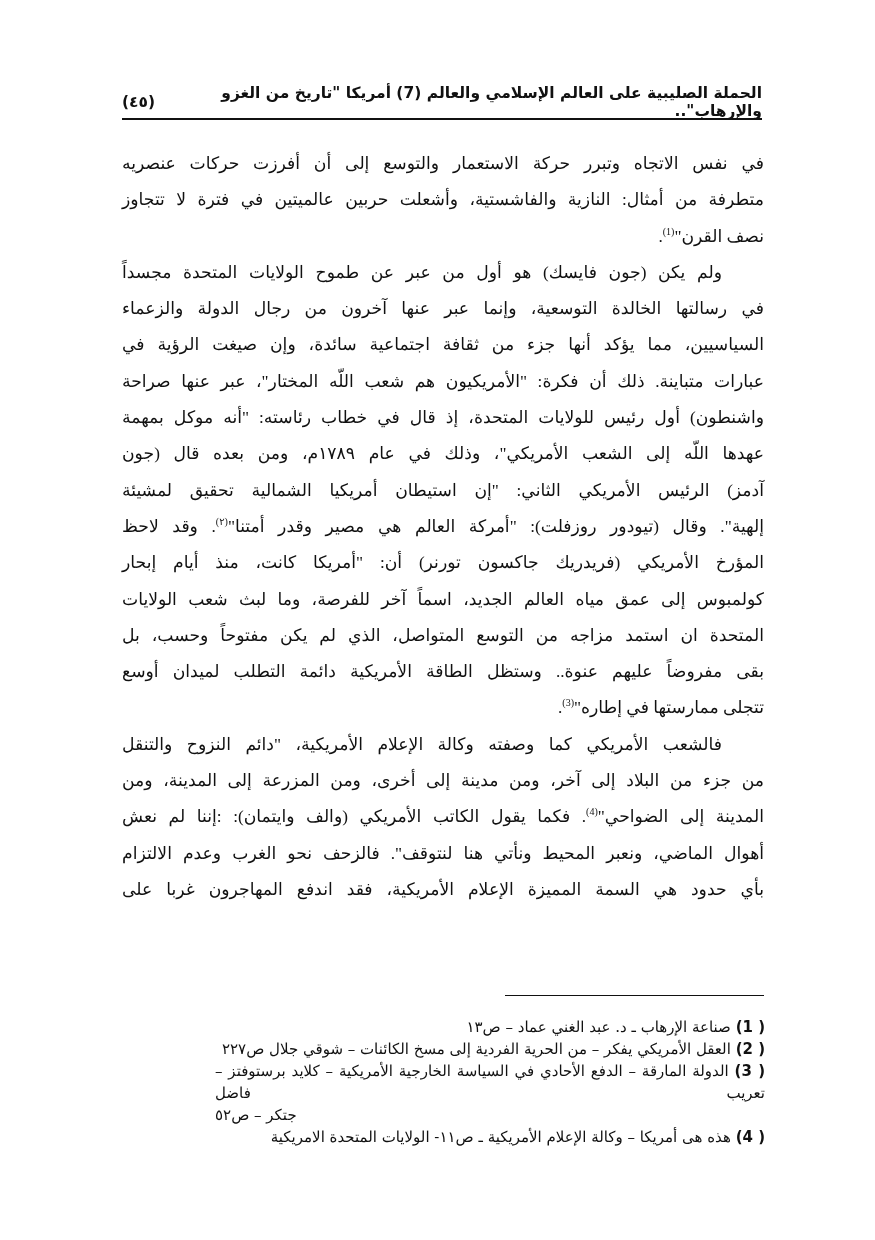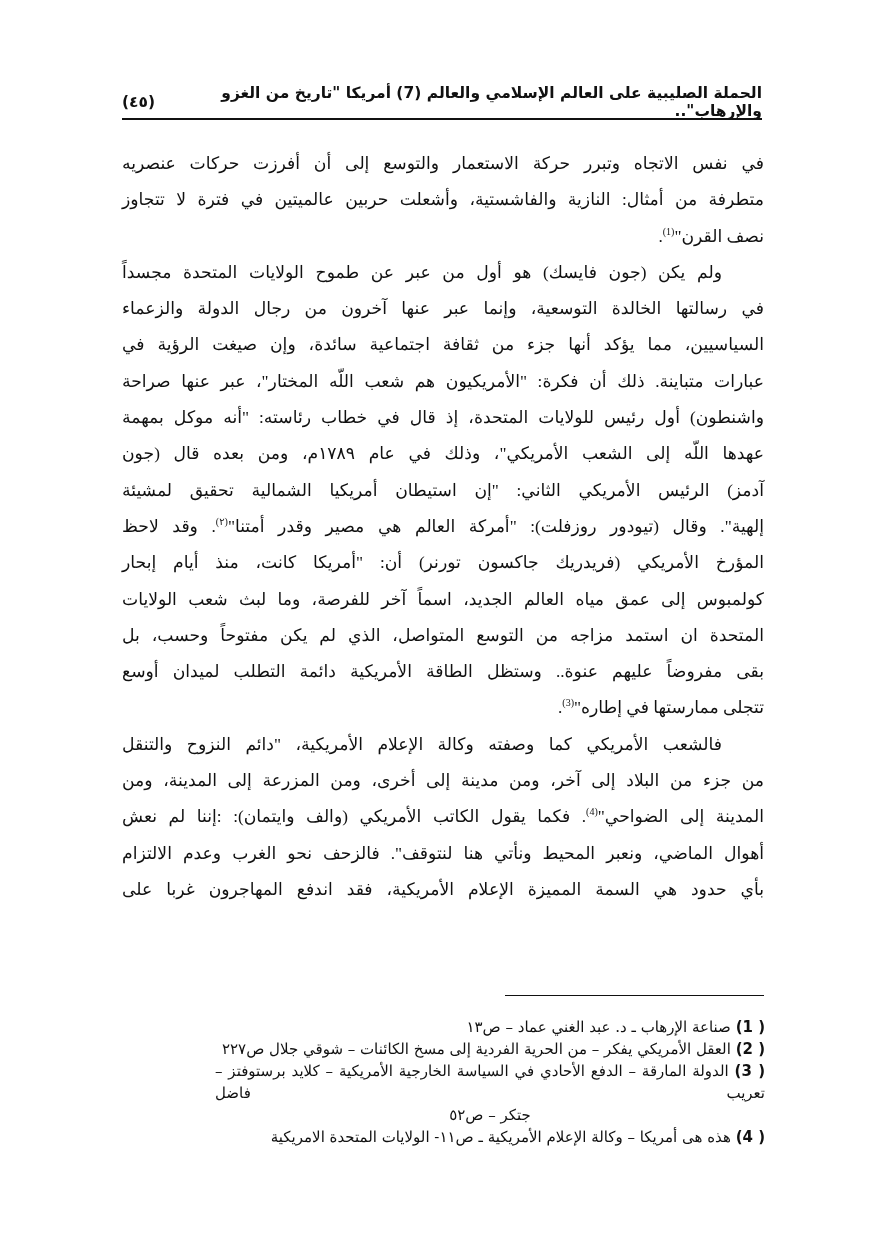--- a/index.html
+++ b/index.html
@@ -19,21 +19,21 @@
     .body-text .line { display: block; text-align: justify; text-align-last: justify; }
     .body-text .line.last { text-align-last: right; }
     sup.fn { font-size: 10px; vertical-align: super; line-height: 0; }
     .fn-rule { position: absolute; left: 505px; top: 995px; width: 259px; height: 1px; background: #111; }
     .footnotes {
       position: absolute; left: 215px; top: 1007px; width: 550px;
       direction: rtl; font-family: "DejaVu Serif", serif; font-size: 15px; line-height: 22px; margin-top: 9px;
     }
     .footnotes .fn-item { display: block; text-align: right; }
     .footnotes .fn-item.wide { text-align: justify; text-align-last: justify; }
-    .footnotes .fn-cont { display: block; text-align: center; padding-right: 0; }
+    .footnotes .fn-cont { display: block; text-align: left; padding-right: 0; }
     .fn-mark { font-weight: bold; font-family: "DejaVu Sans", sans-serif; }
   </style>
 </head>
 <body>
 
 <div class="page">
 
   <div class="header">
     <span>الحملة الصليبية على العالم الإسلامي والعالم (7) أمريكا "تاريخ من الغزو والإرهاب"..</span>
     <span>(٤٥)</span>

